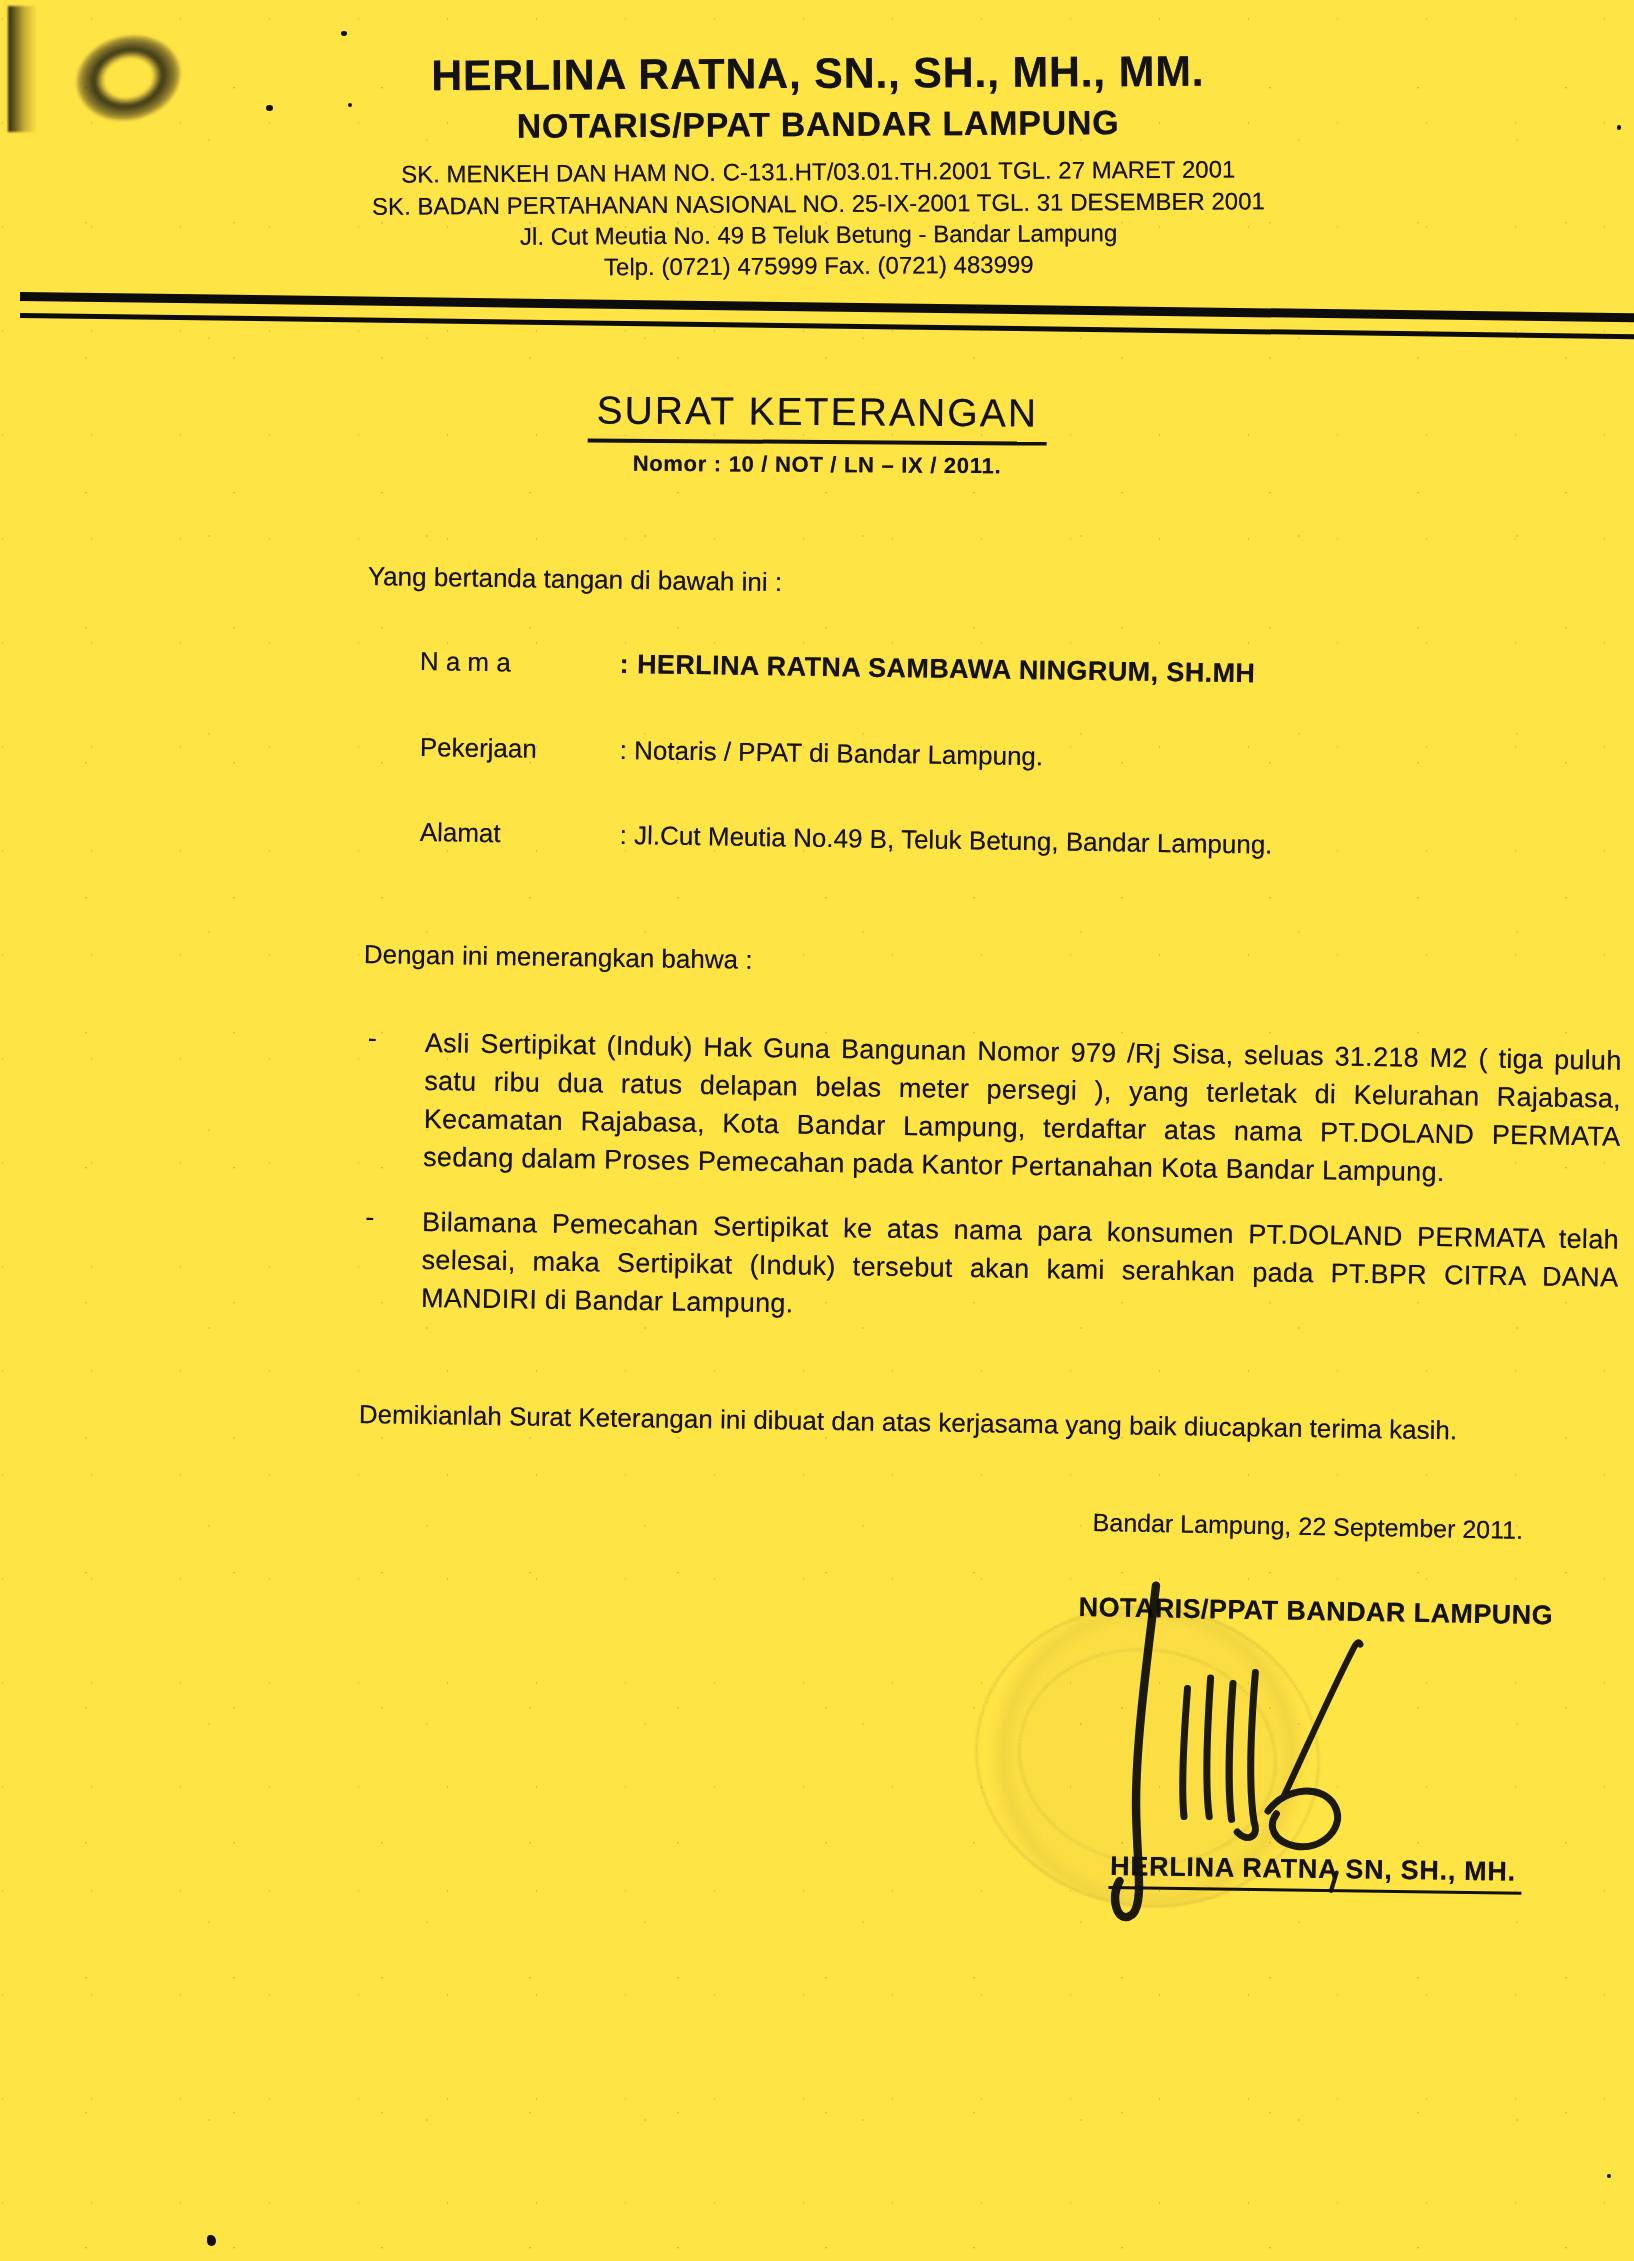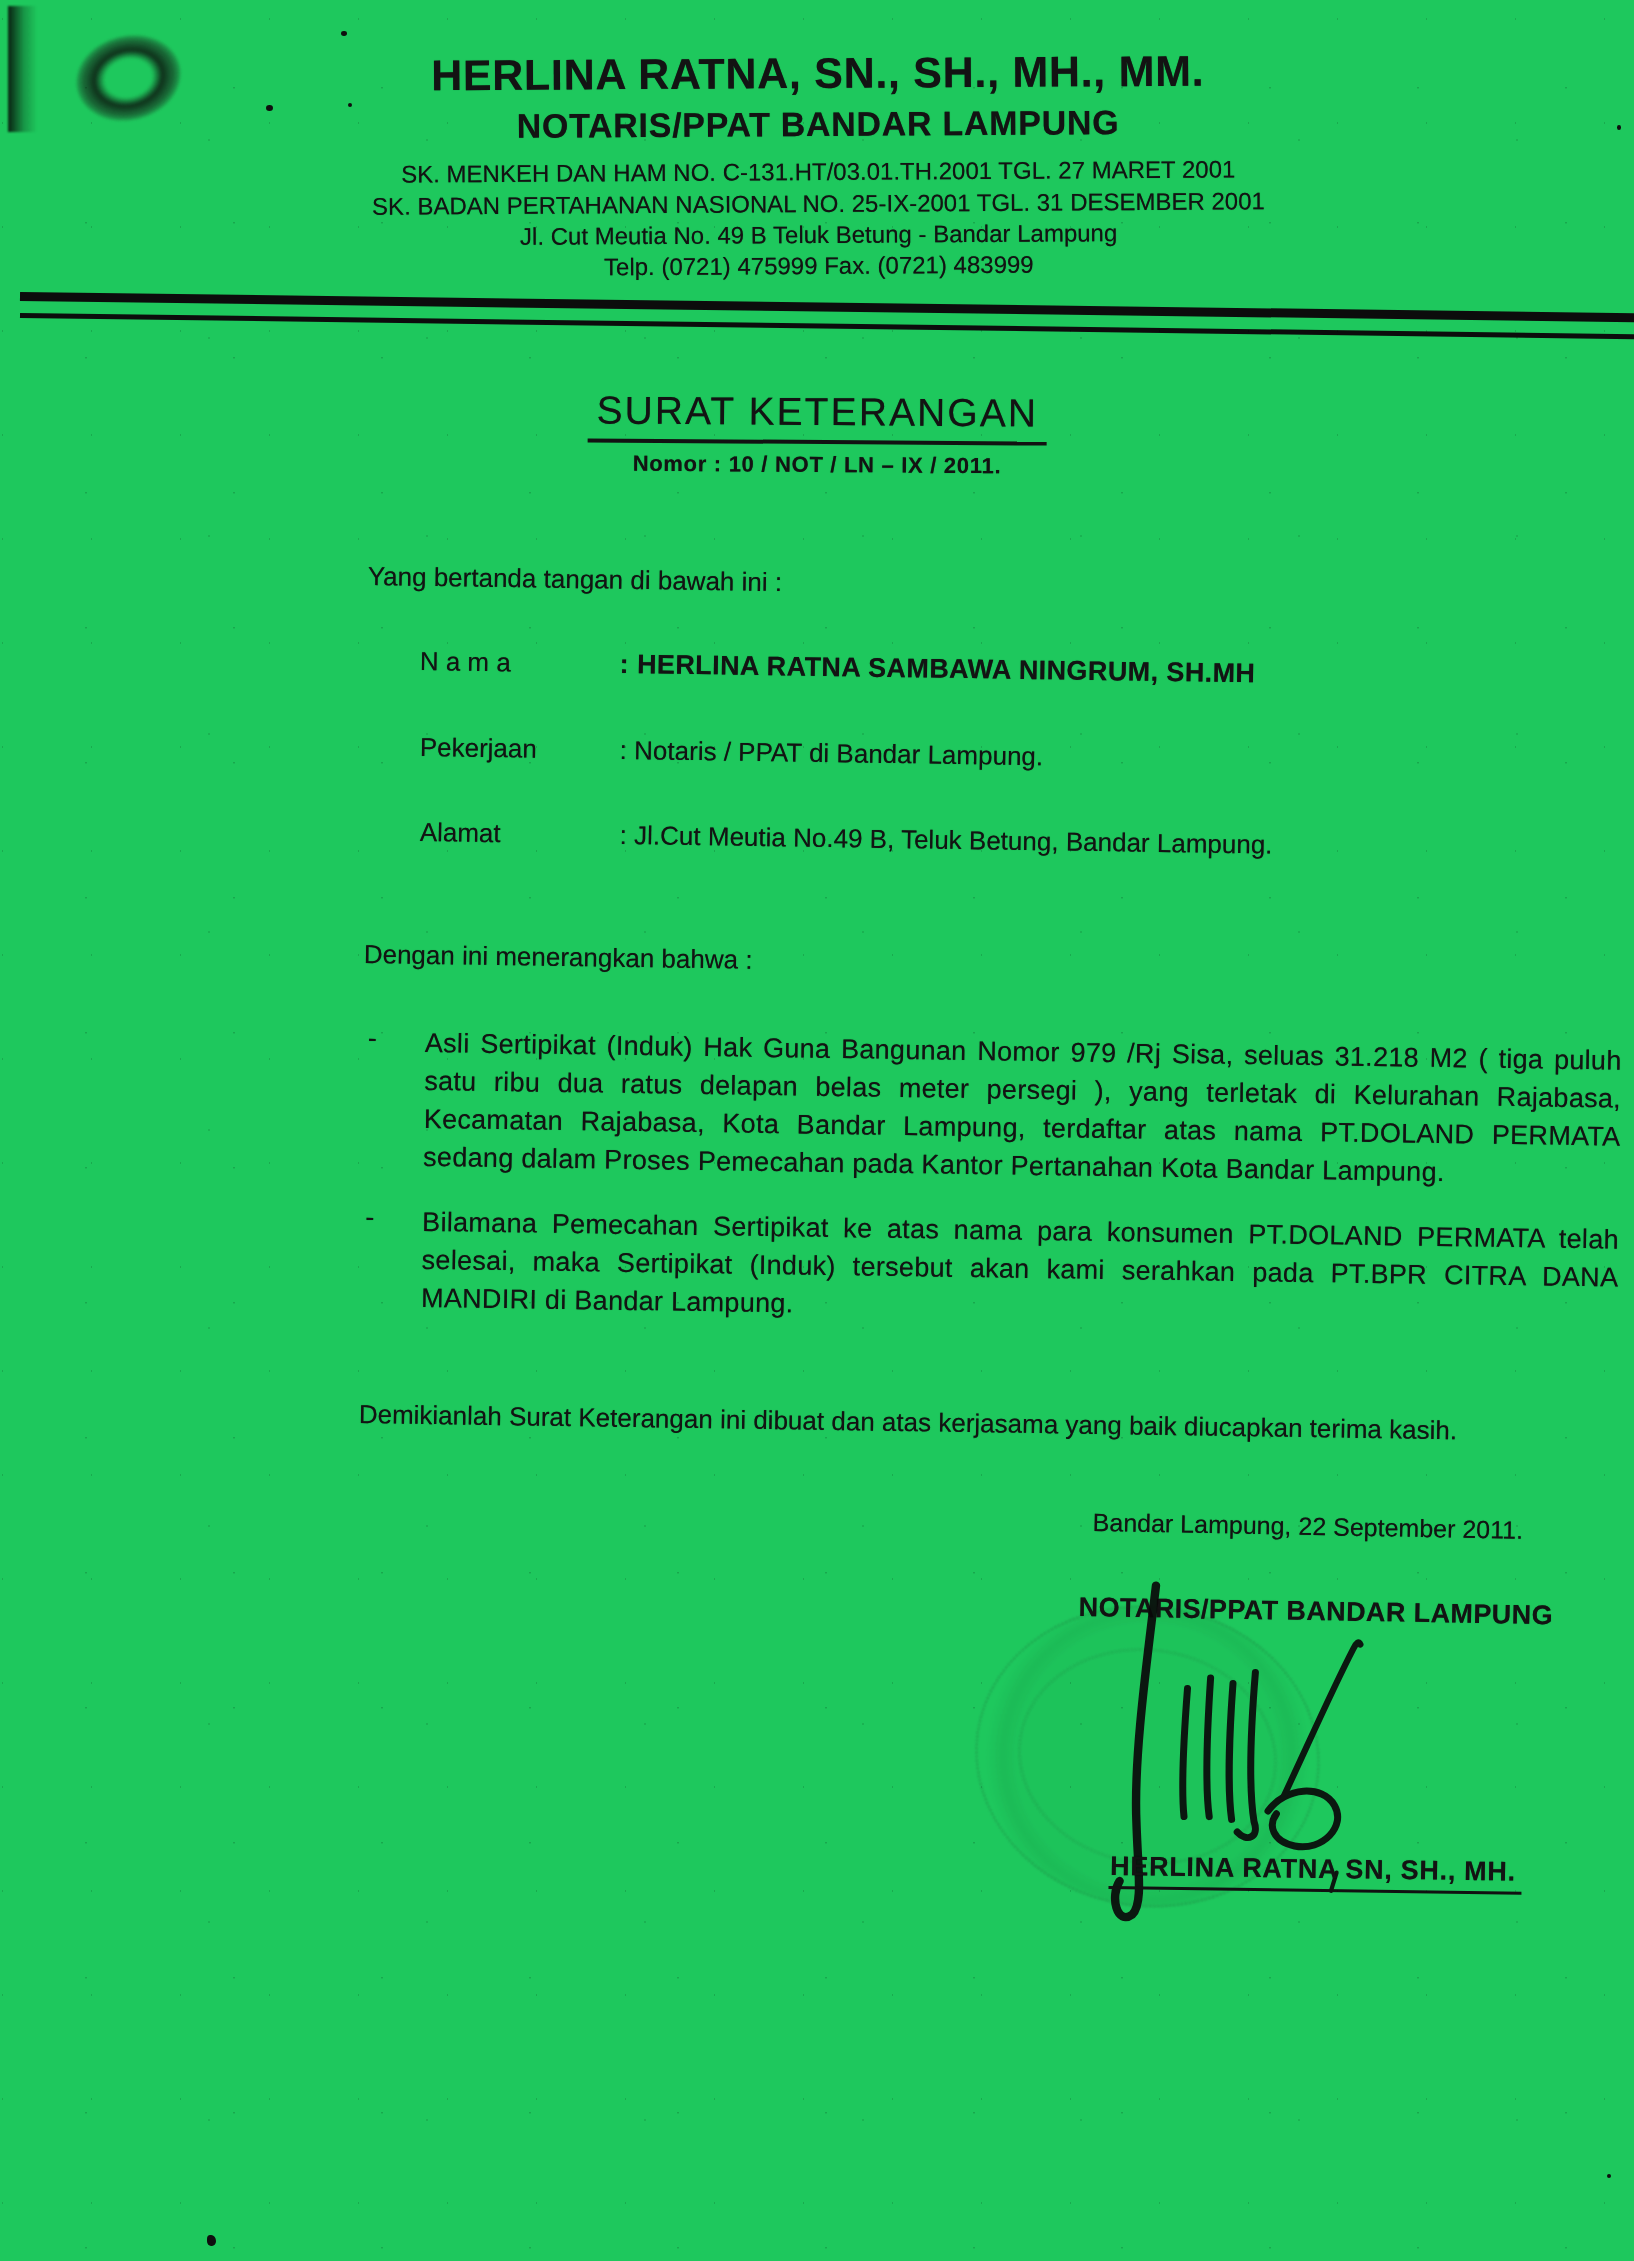--- a/index.html
+++ b/index.html
@@ -1,18 +1,18 @@
 <!DOCTYPE html>
 <html style="font-size:11.2px"><head>
 <meta charset="utf-8">
 <style>
   html,body { margin:0; padding:0; background:#d9d9d6; }
   .page {
     position:relative; width:1635px; height:2261px; margin:0 auto;
-    background:#22c55e; overflow:hidden;
+    background:#fde047; overflow:hidden;
     font-family:"Liberation Sans", sans-serif; color:#171717;
     filter:contrast(1.04);
   }
   .rot-body { transform:rotate(0.85deg); transform-origin:left top; }
   .txt-soft { text-shadow:0 0 0.7px rgba(10,10,10,.55); }
 
   
   .letterhead { position:absolute; left:0; right:0; top:49px; text-align:center;
                 transform:rotate(-0.35deg); transform-origin:center top; }
   .lh-name { font-size:43px; font-weight:bold; letter-spacing:0.7px; }

